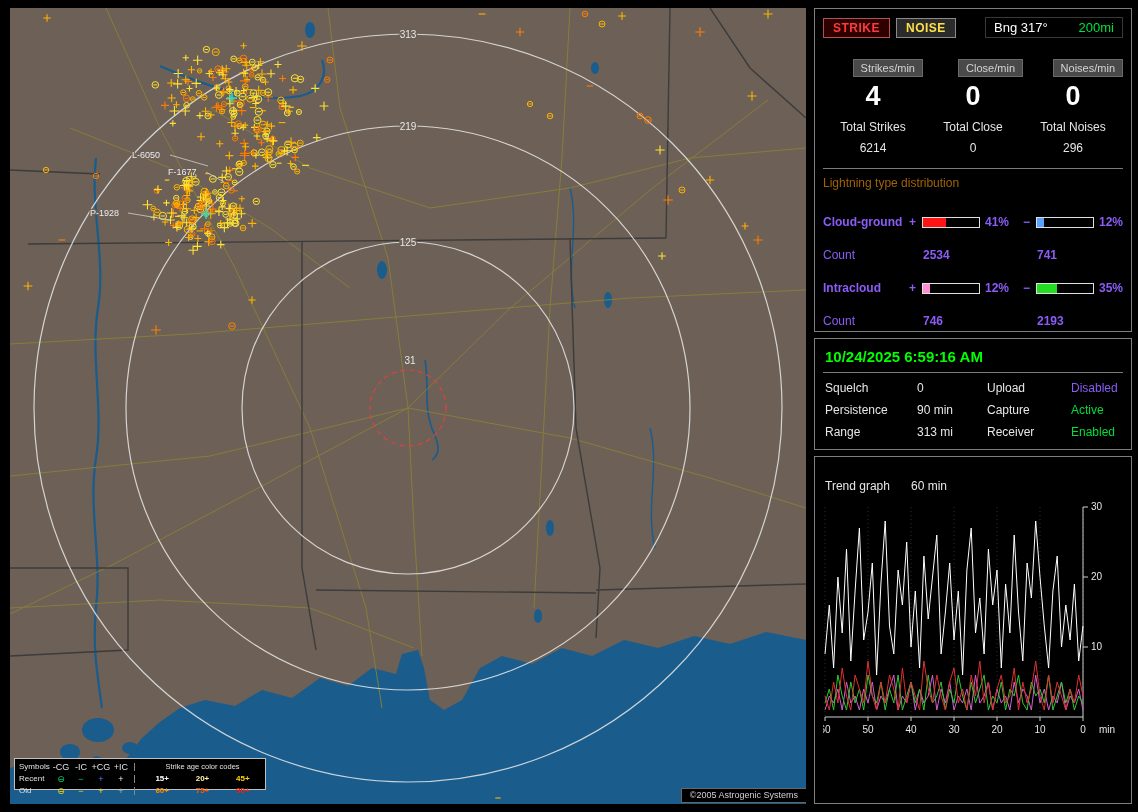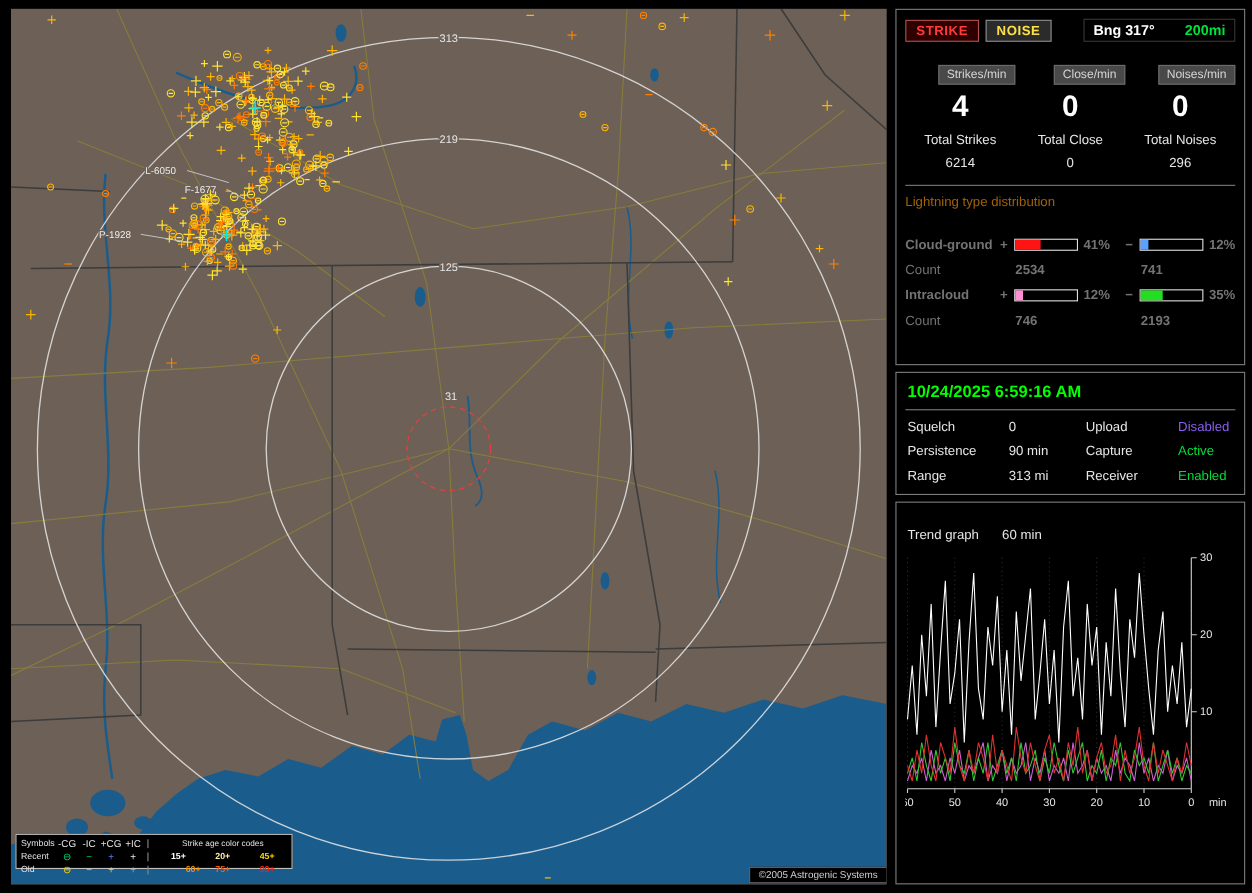--- a/index.html
+++ b/index.html
@@ -22,37 +22,37 @@
 #panel{position:absolute;left:814px;top:8px;width:318px;height:796px;display:flex;flex-direction:column}
 .pbox{background:#000;border:1px solid #7e7e7e;padding:8px}
 #box1{height:324px}
 #box2{height:112px;margin-top:6px}
 #box3{flex:1;margin-top:6px;position:relative}
 
 .hdr{display:flex;align-items:center}
 .btn{font-size:12px;font-weight:bold;padding:2px 9px;letter-spacing:.5px;cursor:default}
 .btn.strike{color:#ff3a3a;background:#2e0000;border:1px solid #b05050}
 .btn.noise{color:#fde047;background:#2b2b2b;border:1px solid #8a8a8a;margin-left:6px}
-.bng{margin-left:auto;display:flex;justify-content:space-between;align-items:center;width:138px;border:1px solid #383838;padding:2px 8px;font-size:13px;font-weight:bold}
+.bng{margin-left:auto;display:flex;justify-content:space-between;align-items:center;width:138px;border:1px solid #383838;padding:2px 8px;font-size:13px;font-weight:normal}
 .bng .b{color:#fff}
 .bng .r{color:#00e23c}
 
 .chips{display:flex;margin-top:20px}
 .chipcol{flex:1;text-align:right}
 .chip{display:inline-block;background:#494949;border:1px solid #6b6b6b;color:#d4d4d4;font-size:11px;padding:2px 7px}
 .nums{display:flex;margin-top:4px}
 .num{flex:1;text-align:center;color:#fff;font-size:27px;font-weight:bold}
 .totals{display:flex;margin-top:8px;color:#e6e6e6;font-size:12px}
 .totcol{flex:1;text-align:center}
 .tv{margin-top:7px}
 
 .divider{border-top:1px solid #7a7a7a;margin:13px 0 7px}
 #box2 .divider{margin:7px 0 8px}
 .dist-title{color:#a16207;font-size:12px;margin-bottom:25px}
-.dist-grid{display:grid;grid-template-columns:86px 13px 58px 43px 13px 58px 1fr;row-gap:9px;align-items:center;color:#737373;font-size:12px}
+.dist-grid{display:grid;grid-template-columns:86px 13px 58px 43px 13px 58px 1fr;row-gap:19px;align-items:center;color:#8b5cf6;font-size:12px}
 .dlabel{font-weight:bold}
 .sign{font-weight:bold}
 .bar{height:11px;border:1px solid #e0e0e0;background:#000}
 .bar i{display:block;height:100%}
 .pct{font-weight:bold;padding-left:5px}
 .cnt-val{font-weight:bold;padding-left:14px}
 
 .datetime{color:#00ff00;font-size:15px;font-weight:bold;padding:1px 0 0 2px}
 .grid4{display:grid;grid-template-columns:92px 70px 84px 1fr;row-gap:8px;font-size:12px;color:#e6e6e6;padding-left:2px}
 .cell.muted{color:#8b5cf6}
@@ -687,21 +687,21 @@
             <span class="age" style="color: rgb(255, 212, 0);">45+</span>
           </div>
         </div>
         <div class="lrow">
           <span class="lc0">Old</span>
           <span class="lc" style="color: rgb(255, 212, 0);">⊖</span>
           <span class="lc" style="color: rgb(255, 212, 0);">−</span>
           <span class="lc" style="color: rgb(255, 212, 0);">+</span>
           <span class="lc" style="color: rgb(168, 168, 168);">+</span>
           <div class="lage">
-            <span class="age" style="color: rgb(255, 144, 0); text-align: right;">60+</span>
+            <span class="age" style="color: rgb(255, 144, 0);">60+</span>
             <span class="age" style="color: rgb(255, 90, 0);">75+</span>
             <span class="age" style="color: rgb(255, 30, 0);">90+</span>
           </div>
         </div>
       </div>
     <div id="copyright">©2005 Astrogenic Systems</div>
   </div>
 
   <div id="panel">
 

